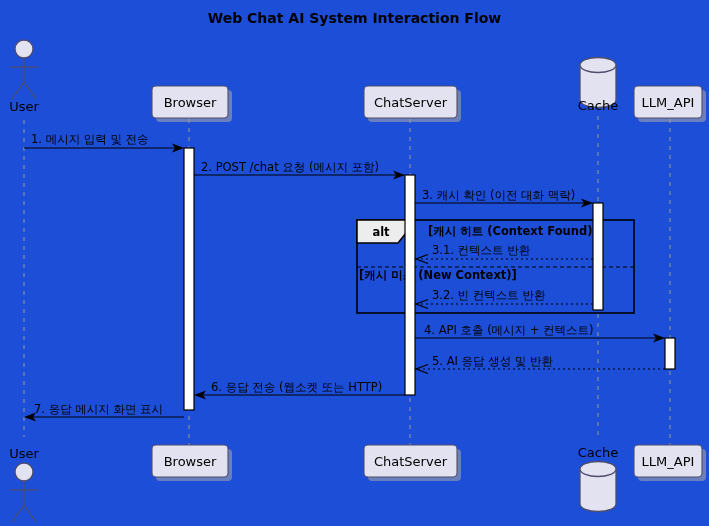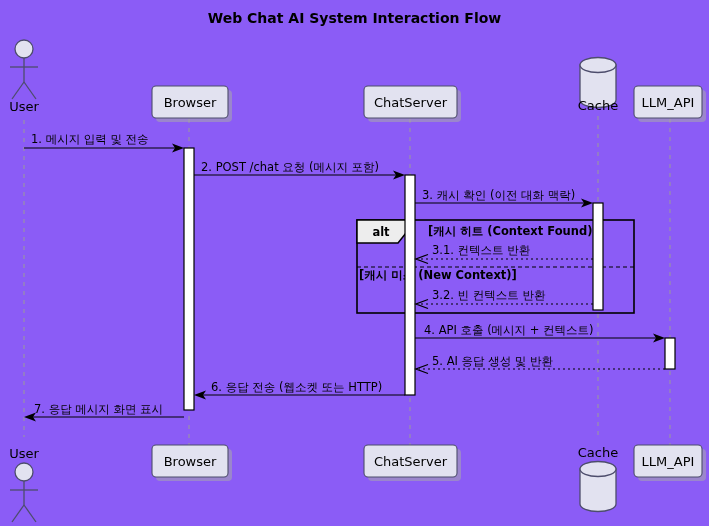--- a/index.html
+++ b/index.html
@@ -7,21 +7,21 @@
     padding: 0;
     background: #FFFFFF;
   }
   body {
     font-family: "DejaVu Sans", "Liberation Sans", sans-serif;
   }
   #diagram-root {
     position: relative;
     width: 709px;
     height: 526px;
-    background: #8b5cf6;
+    background: #1d4ed8;
     overflow: hidden;
   }
   svg.diagram-canvas {
     position: absolute;
     left: 0;
     top: 0;
     width: 709px;
     height: 526px;
   }
   text {

